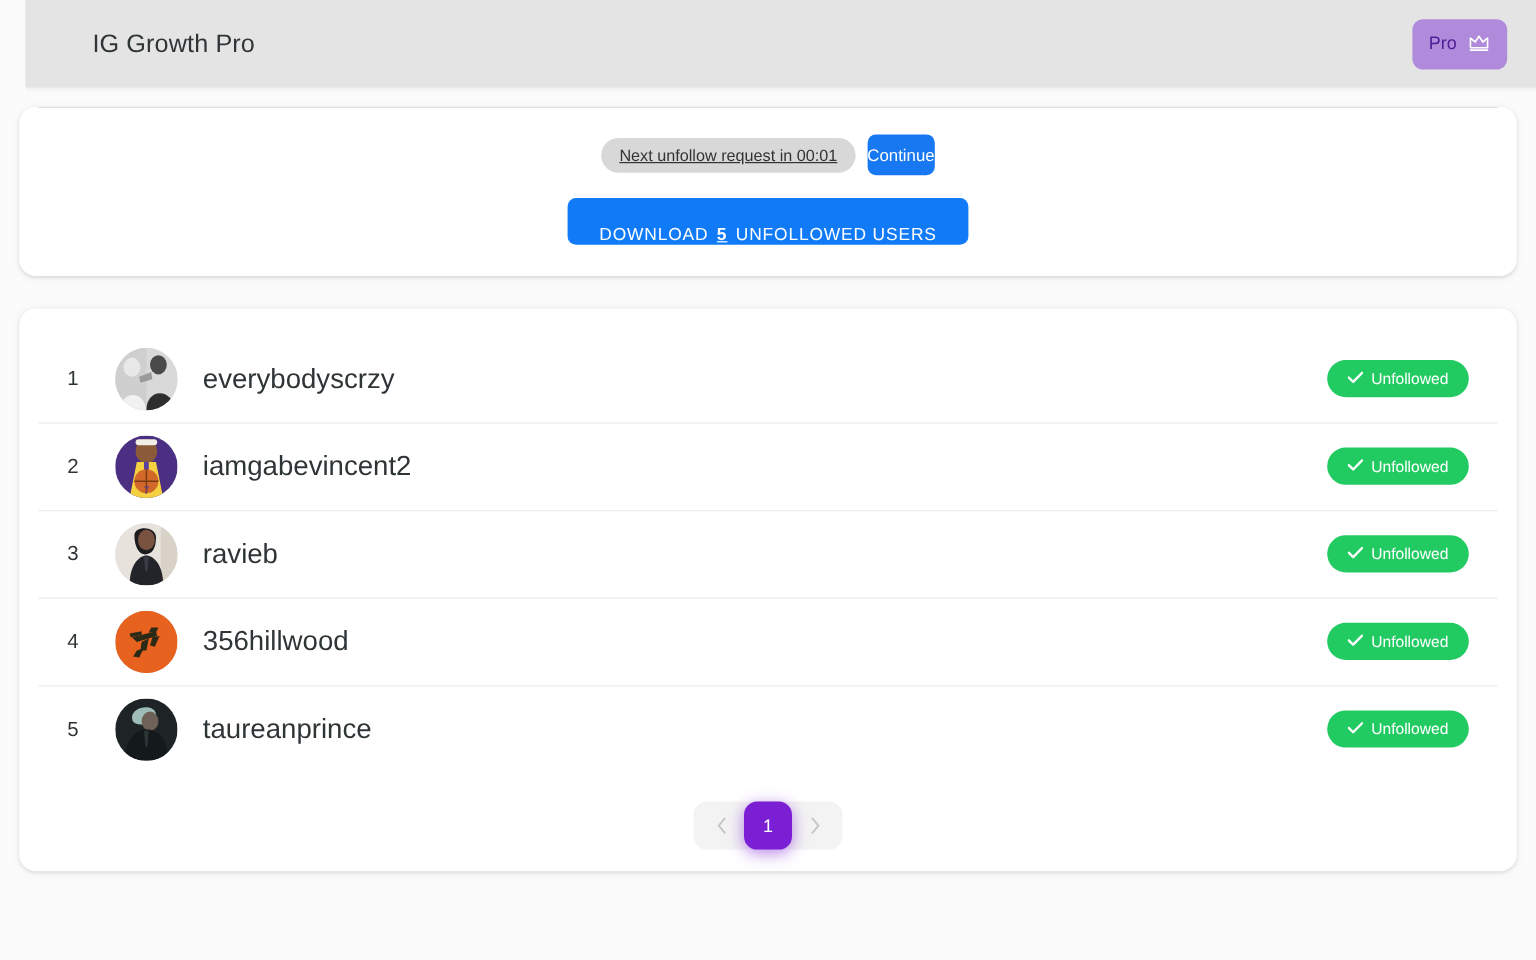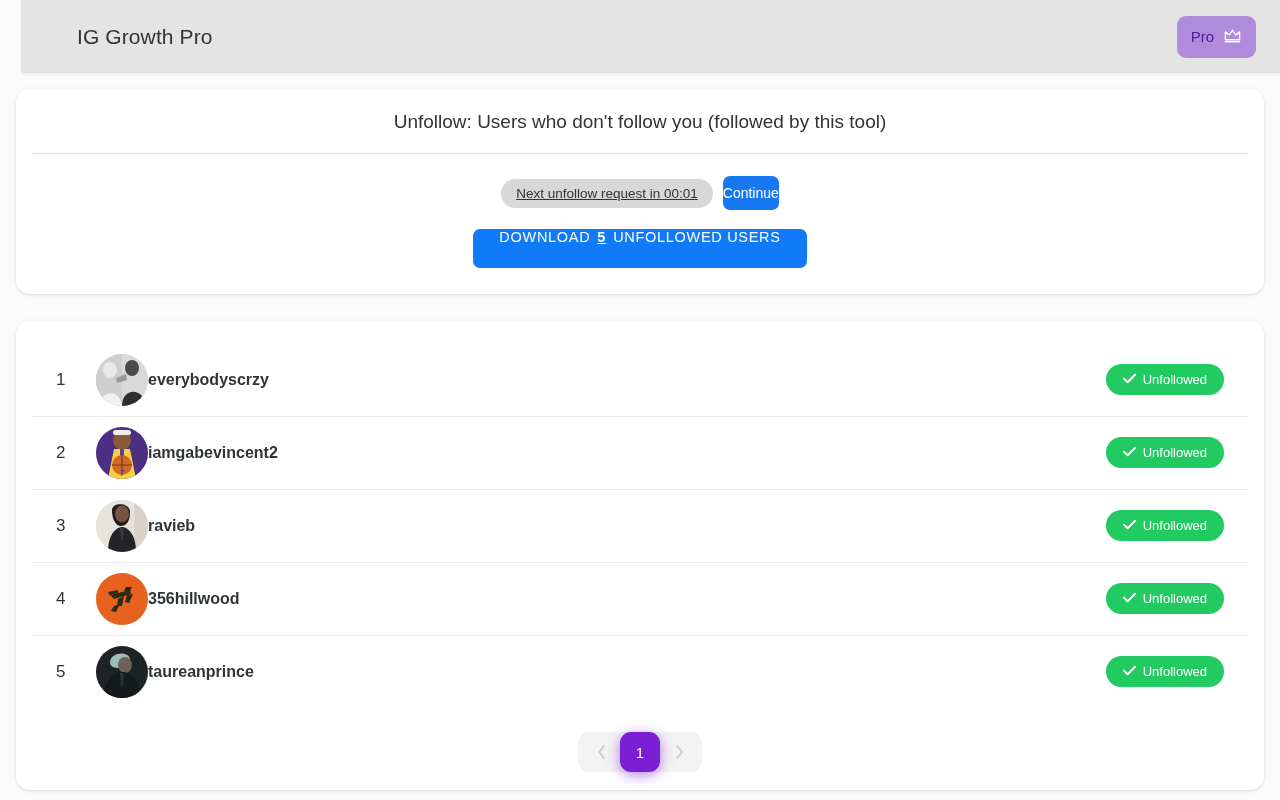--- a/index.html
+++ b/index.html
@@ -105,21 +105,21 @@
     color: #fff;
     border: none;
     border-radius: 7px;
     height: 39px;
     padding: 0 26px;
     font-size: 14.5px;
     letter-spacing: .7px;
     cursor: pointer;
     font-family: inherit;
     display: flex;
-    align-items: flex-start;
+    align-items: flex-end;
     gap: 7px;
   }
   .download-btn .num { font-weight: 700; text-decoration: underline; }
 
   
   .list-card { margin-top: 27px; padding: 22px 0 18px; }
   .row {
     display: flex;
     align-items: center;
     height: 73px;
@@ -140,24 +140,24 @@
   .avatar {
     width: 52px; height: 52px;
     border-radius: 50%;
     overflow: hidden;
     flex-shrink: 0;
     background: #dcdcdc;
     position: relative;
   }
   .avatar svg { display: block; width: 100%; height: 100%; }
   .uname {
-    font-size: 16px;
+    margin-left: 21px;
+    font-size: 23px;
     color: #2f3437;
     white-space: nowrap;
-    font-weight: bold;
   }
   .spacer { flex: 1; }
   .unfollowed-badge {
     background: #22ca62;
     color: #fff;
     border-radius: 16px;
     height: 31px;
     padding: 0 17px;
     display: inline-flex;
     align-items: center;
@@ -213,21 +213,20 @@
         <path d="M3 16 L3 6 L8 10 L12 4 L16 10 L21 6 L21 16 Z"></path>
         <path d="M3 18.5 L21 18.5"></path>
       </svg>
     </span>
   </button>
 </div>
 
 <div class="page">
 
   <div class="card status-card">
-    <div class="status-title">Unfollow: Users who don't follow you (followed by this tool)</div>
     <div class="divider"></div>
 
     <div class="status-row">
       <div class="timer-pill">Next unfollow request in 00:01</div>
       <button class="continue-btn">Continue</button>
     </div>
 
     <div class="download-wrap">
       <button class="download-btn">
         <span>DOWNLOAD</span>

